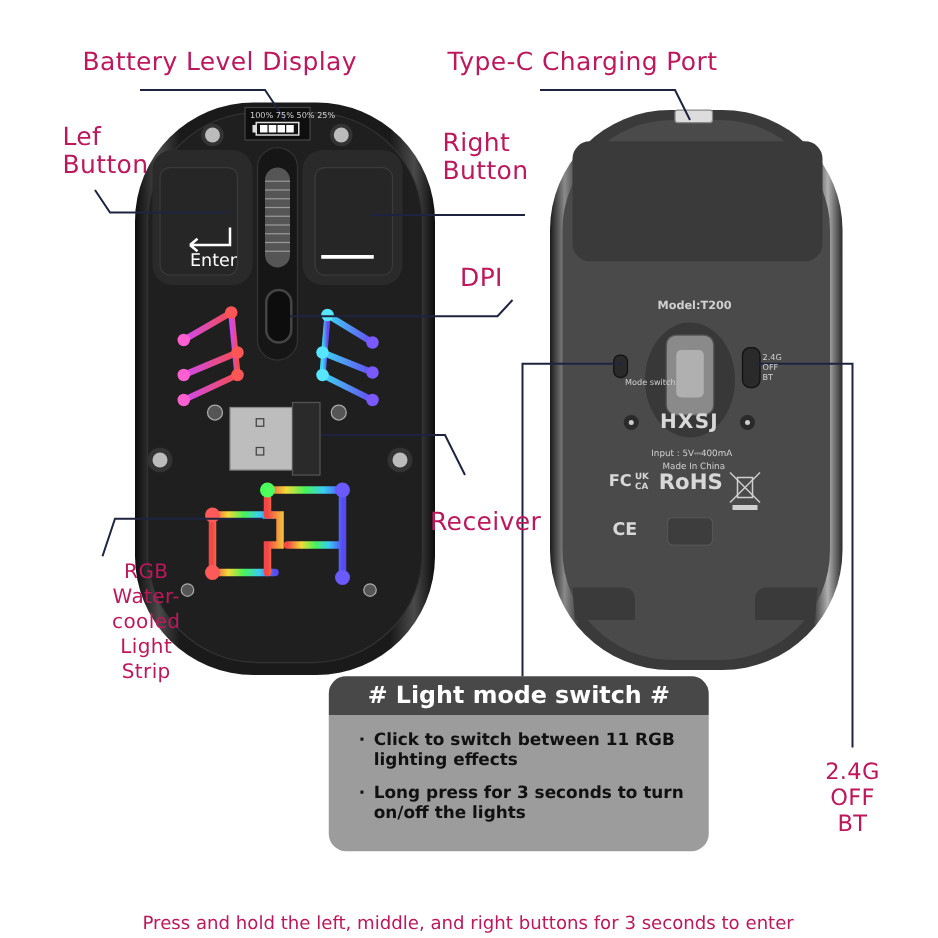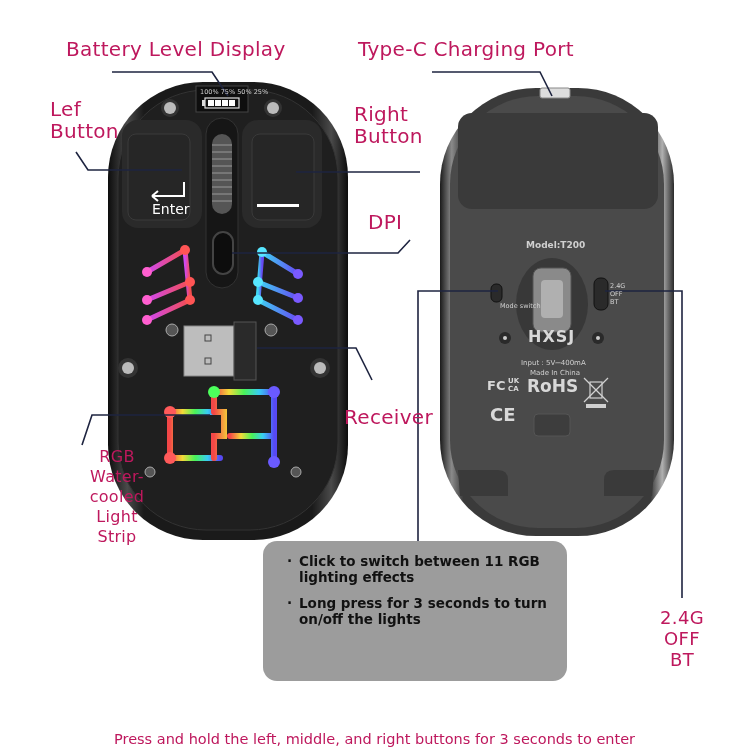--- a/index.html
+++ b/index.html
@@ -237,23 +237,24 @@
   <div>2.4G</div>
   <div>OFF</div>
   <div>BT</div>
 </div>
 <div class="bigmark" style="left:528px;top:327px;font-size:16px;letter-spacing:1px;">HXSJ</div>
 <div class="midlbl" style="left:521px;top:359px;font-size:7px;">Input : 5V⎓400mA</div>
 <div class="midlbl" style="left:530px;top:369px;font-size:7px;">Made In China</div>
 <div class="bigmark" style="left:487px;top:378px;font-size:13px;">FC</div>
 <div class="bigmark" style="left:508px;top:377px;font-size:7px;line-height:8px;width:14px;">UK CA</div>
 <div class="bigmark" style="left:527px;top:376px;font-size:17px;">RoHS</div>
-<div class="bigmark" style="left:490px;top:404px;font-size:18px;">CE</div>
+<div class="bigmark" style="left:490px;top:416px;font-size:14px;">CE</div>
 
 <div class="panel">
+  <div class="panel-head"># Light mode switch #</div>
   <div class="panel-body">
     <div class="bullet">
       <span class="dot">·</span>
       <span>Click to switch between 11 RGB lighting effects</span>
     </div>
     <div class="bullet">
       <span class="dot">·</span>
       <span>Long press for 3 seconds to turn on/off the lights</span>
     </div>
   </div>

